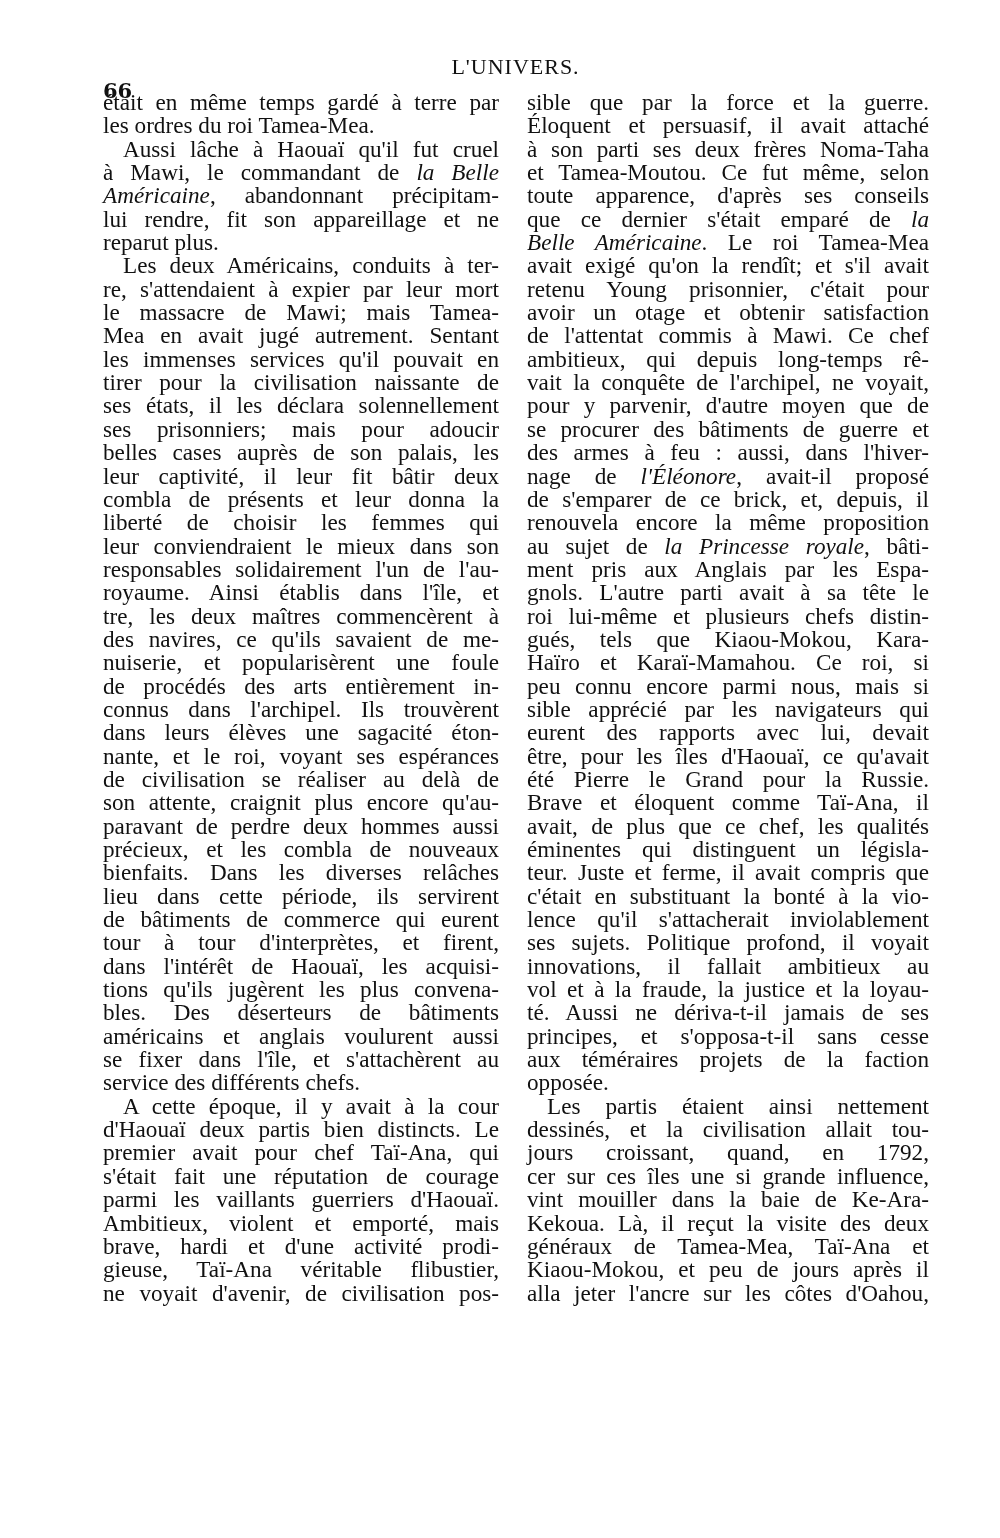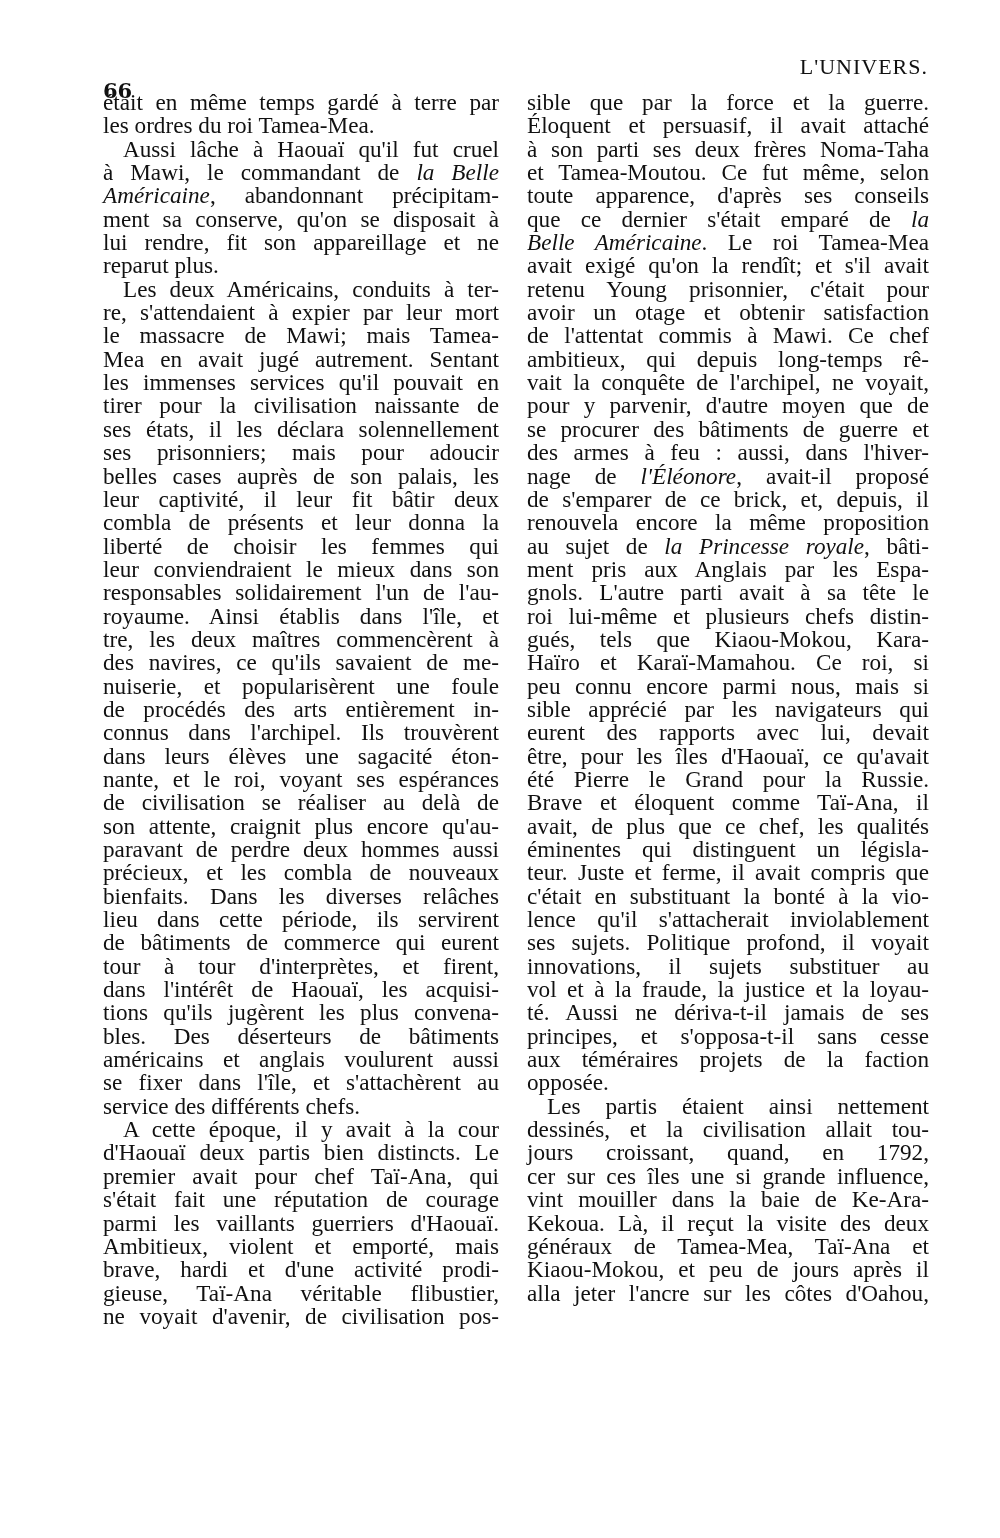--- a/index.html
+++ b/index.html
@@ -1,20 +1,20 @@
 <!DOCTYPE html>
 <html><head>
 <meta charset="utf-8">
 <style>
   html, body { margin:0; padding:0; background:#ffffff; }
   body { width:1000px; height:1538px; position:relative; overflow:hidden;
          font-family:"DejaVu Serif", "Liberation Serif", serif; color:#111; }
   .page-header { position:absolute; top:54px; left:103px; width:825px; height:26px; }
   .page-number { position:absolute; left:0; top:0; font-size:21px; font-weight:bold;margin-top:24px; }
-  .running-title { position:absolute; left:0; right:0; top:0; text-align:right; font-size:22px; letter-spacing:1px; font-family:"Liberation Serif", serif; }
+  .running-title { position:absolute; left:0; right:0; top:0; text-align:center; font-size:22px; letter-spacing:1px; font-family:"Liberation Serif", serif; }
   .column { position:absolute; top:91px; font-family:"Liberation Serif", serif; font-size:23.2px; line-height:23.35px; }
   .col-left { left:103px; width:396px; }
   .col-right { left:527px; width:402px; }
   .line { display:block; white-space:nowrap; text-align:justify; text-align-last:justify; height:23.35px; overflow:visible; }
   .line.last { text-align-last:left; }
   .line.indent { padding-left:20px; }
   em { font-style:italic; }
 </style>
 </head>
 <body>
@@ -23,21 +23,20 @@
   <span class="page-number">66</span>
   <div class="running-title">L'UNIVERS.</div>
 </div>
 
 <div class="column col-left" id="col-left">
     <span class="line">était en même temps gardé à terre par</span>
     <span class="line last">les ordres du roi Tamea-Mea.</span>
     <span class="line indent">Aussi lâche à Haouaï qu'il fut cruel</span>
     <span class="line">à Mawi, le commandant de <em>la Belle</em></span>
     <span class="line"><em>Américaine</em>, abandonnant précipitam-</span>
-    <span class="line">ment sa conserve, qu'on se disposait à</span>
     <span class="line">lui rendre, fit son appareillage et ne</span>
     <span class="line last">reparut plus.</span>
     <span class="line indent">Les deux Américains, conduits à ter-</span>
     <span class="line">re, s'attendaient à expier par leur mort</span>
     <span class="line">le massacre de Mawi; mais Tamea-</span>
     <span class="line">Mea en avait jugé autrement. Sentant</span>
     <span class="line">les immenses services qu'il pouvait en</span>
     <span class="line">tirer pour la civilisation naissante de</span>
     <span class="line">ses états, il les déclara solennellement</span>
     <span class="line">ses prisonniers; mais pour adoucir</span>
@@ -110,21 +109,21 @@
     <span class="line">eurent des rapports avec lui, devait</span>
     <span class="line">être, pour les îles d'Haouaï, ce qu'avait</span>
     <span class="line">été Pierre le Grand pour la Russie.</span>
     <span class="line">Brave et éloquent comme Taï-Ana, il</span>
     <span class="line">avait, de plus que ce chef, les qualités</span>
     <span class="line">éminentes qui distinguent un législa-</span>
     <span class="line">teur. Juste et ferme, il avait compris que</span>
     <span class="line">c'était en substituant la bonté à la vio-</span>
     <span class="line">lence qu'il s'attacherait inviolablement</span>
     <span class="line">ses sujets. Politique profond, il voyait</span>
-    <span class="line">innovations, il sujets substituer au</span>
+    <span class="line">innovations, il fallait ambitieux au</span>
     <span class="line">vol et à la fraude, la justice et la loyau-</span>
     <span class="line">té. Aussi ne dériva-t-il jamais de ses</span>
     <span class="line">principes, et s'opposa-t-il sans cesse</span>
     <span class="line">aux téméraires projets de la faction</span>
     <span class="line last">opposée.</span>
     <span class="line indent">Les partis étaient ainsi nettement</span>
     <span class="line">dessinés, et la civilisation allait tou-</span>
     <span class="line">jours croissant, quand, en 1792,</span>
     <span class="line">cer sur ces îles une si grande influence,</span>
     <span class="line">vint mouiller dans la baie de Ke-Ara-</span>

